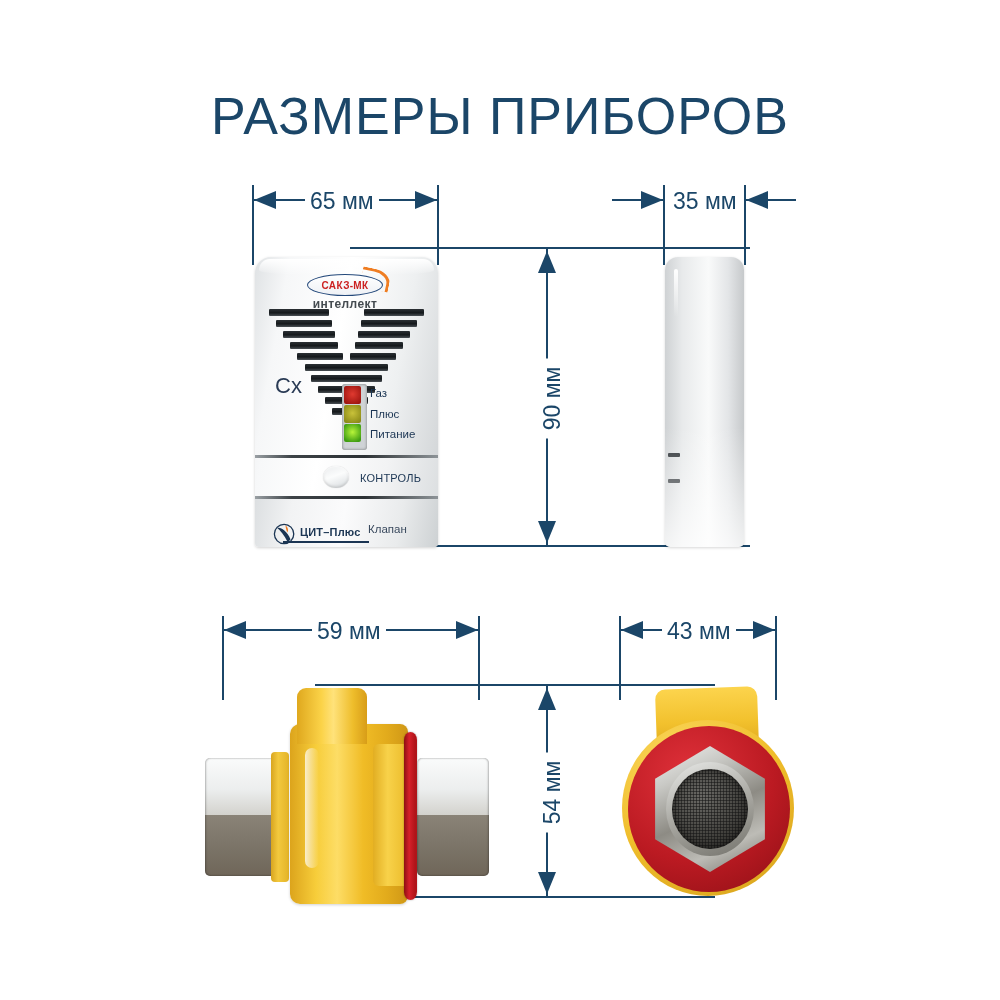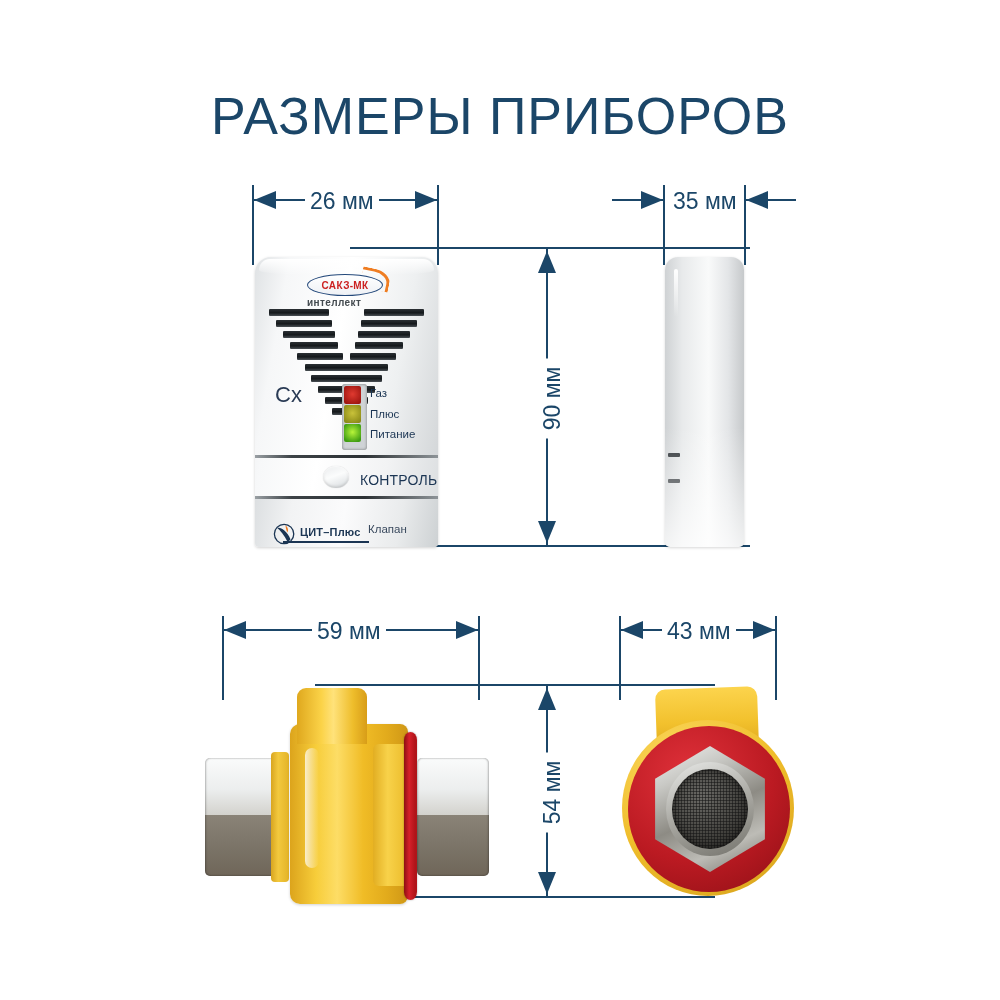--- a/index.html
+++ b/index.html
@@ -162,22 +162,22 @@
     font-size: 10px;
     font-weight: bold;
     color: #cc2222;
     letter-spacing: .3px;
   }
   .logo-sub {
     position: absolute;
     left: 52px;
     top: 40px;
     width: 76px;
-    text-align: left;
-    font-size: 10px;
+    text-align: center;
+    font-size: 12px;
     font-weight: bold;
     color: #444b50;
     letter-spacing: .4px;
   }
 
   .vent {
     position: absolute;
     left: 14px;
     top: 52px;
     width: 155px;
@@ -186,21 +186,21 @@
   .vent-row {
     position: absolute;
     height: 7px;
     background: linear-gradient(180deg,#2b3034,#14181b 55%,#4a5055);
     border-radius: 1px;
   }
 
   .cx-label {
     position: absolute;
     left: 20px;
-    top: 125px;
+    top: 116px;
     font-size: 22px;
     color: #2a3b55;
   }
 
   .led-stack {
     position: absolute;
     left: 87px;
     top: 127px;
     width: 21px;
     height: 62px;
@@ -242,21 +242,21 @@
     width: 26px;
     height: 22px;
     border-radius: 50%;
     background: linear-gradient(160deg,#e9ebed,#fbfcfc 45%,#d6dadd);
     box-shadow: inset 0 1px 2px rgba(255,255,255,.9), inset 0 -1px 3px rgba(0,0,0,.18), 0 0 1px rgba(0,0,0,.2);
   }
   .control-label {
     position: absolute;
     left: 105px;
     top: 14px;
-    font-size: 14px;
+    font-size: 11px;
     color: #1b3553;
     letter-spacing: .2px;
   }
 
   .cit-logo {
     position: absolute;
     left: 18px;
     top: 264px;
     width: 96px;
     height: 26px;
@@ -489,21 +489,21 @@
 
 <div id="stage">
 
   <div class="page-title">РАЗМЕРЫ ПРИБОРОВ</div>
 
   <div class="ext-line ext-v" style="left:252px; top:185px; height:80px;"></div>
   <div class="ext-line ext-v" style="left:437px; top:185px; height:80px;"></div>
   <div class="dim-line-h" style="left:254px; top:199px; width:183px;"></div>
   <div class="arrow arrow-left" style="left:254px; top:191px;"></div>
   <div class="arrow arrow-right" style="left:415px; top:191px;"></div>
-  <div class="dim-label" style="left:305px; top:188px;">26 мм</div>
+  <div class="dim-label" style="left:305px; top:188px;">65 мм</div>
 
   <div class="ext-line ext-v" style="left:663px; top:185px; height:80px;"></div>
   <div class="ext-line ext-v" style="left:744px; top:185px; height:80px;"></div>
   <div class="dim-line-h" style="left:612px; top:199px; width:52px;"></div>
   <div class="dim-line-h" style="left:744px; top:199px; width:52px;"></div>
   <div class="arrow arrow-right" style="left:641px; top:191px;"></div>
   <div class="arrow arrow-left" style="left:746px; top:191px;"></div>
   <div class="dim-label" style="left:668px; top:188px;">35 мм</div>
 
   <div class="ext-line ext-h" style="left:350px; top:247px; width:400px;"></div>

